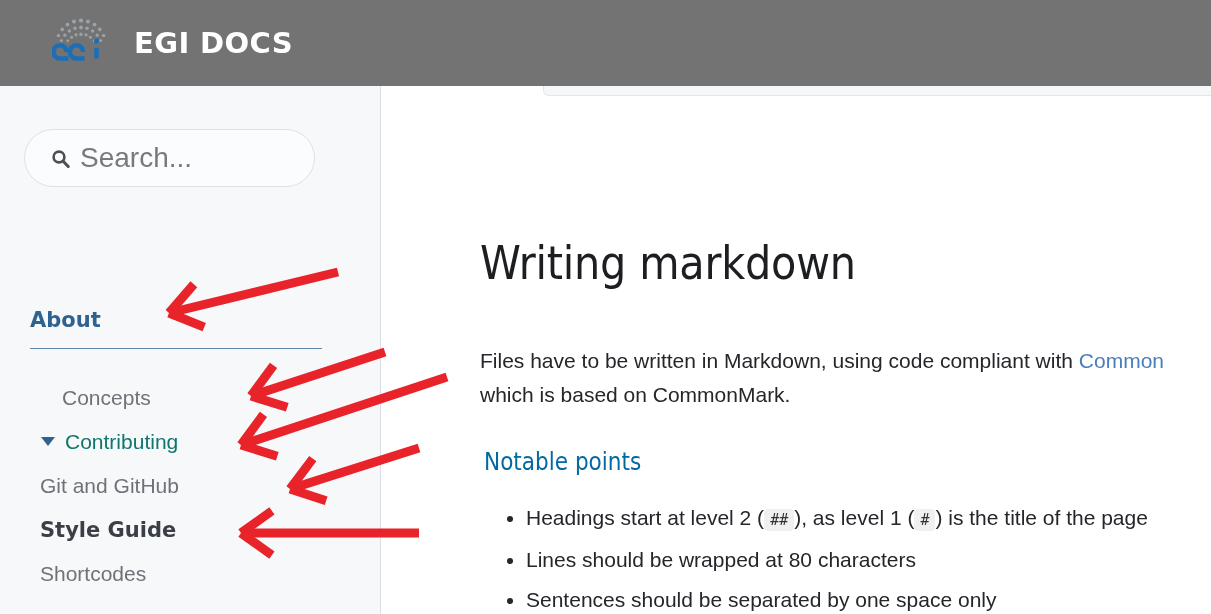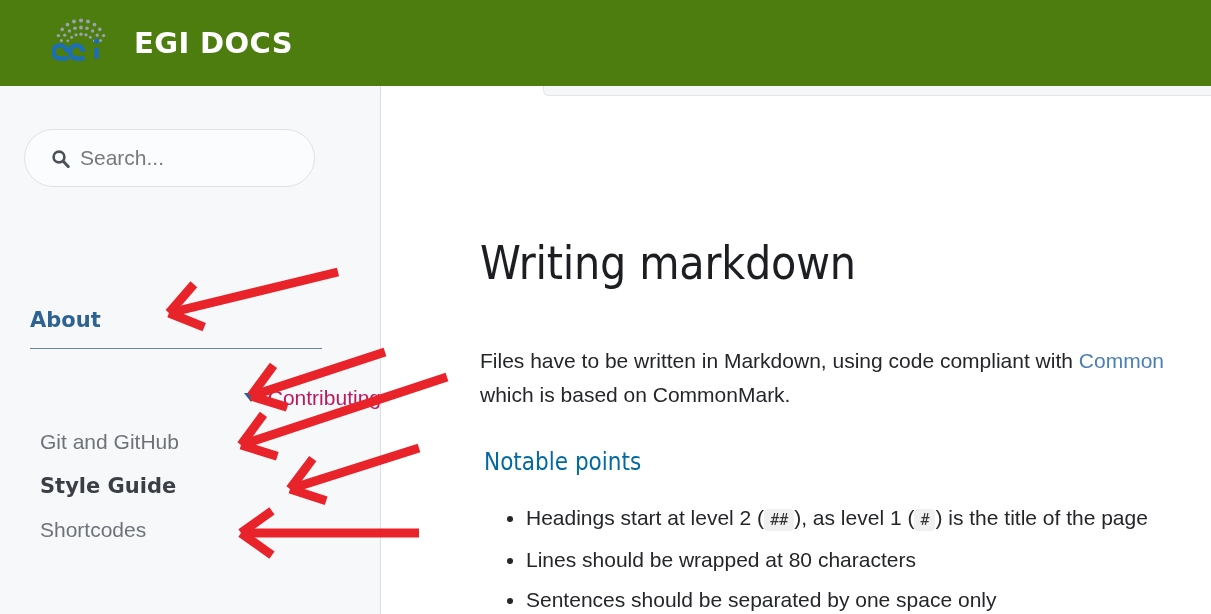--- a/index.html
+++ b/index.html
@@ -21,21 +21,21 @@
     height: 614px;
     overflow: hidden;
   }
 
   
   .site-header {
     position: absolute;
     top: 0; left: 0;
     width: 1211px;
     height: 86px;
-    background: #4d7c0f;
+    background: #737373;
     display: flex;
     align-items: center;
     z-index: 40;
   }
   .brand-logo {
     margin-left: 52px;
     width: 58px;
     height: 52px;
     position: relative;
     flex: none;
@@ -80,21 +80,21 @@
     flex: none;
     width: 19px; height: 19px;
     margin-right: 10px;
     color: #555b61;
   }
   .search-input {
     border: 0;
     outline: 0;
     background: transparent;
     font-family: "Liberation Sans", sans-serif;
-    font-size: 21px;
+    font-size: 28px;
     color: #6c7278;
     width: 210px;
     padding: 0;
   }
   .search-input::placeholder { color: #77797d; opacity: 1; }
 
   .nav-section-title {
     position: absolute;
     top: 222px;
     left: 30px;
@@ -125,21 +125,21 @@
     position: relative;
     font-size: 21px;
     line-height: 44px;
     color: #6d7378;
     font-family: "Liberation Sans", sans-serif;
     white-space: nowrap;
   }
   .nav-item.level-1 { padding-left: 62px; }
   .nav-item.level-1.has-caret { padding-left: 41px; }
   .nav-item.level-2 { padding-left: 40px; }
-  .nav-item.dark { color: #be185d; text-align: right; }
+  .nav-item.dark { color: #0f766e; }
   .nav-item.active {
     color: #3a3f45;
     font-weight: bold;
     font-family: "DejaVu Sans", "Liberation Sans", sans-serif;
   }
   .caret {
     display: inline-block;
     width: 0; height: 0;
     margin-right: 10px;
     border-left: 7px solid transparent;
@@ -302,20 +302,23 @@
           <line x1="12.2" y1="12.2" x2="17.2" y2="17.6" stroke="#4a5057" stroke-width="3" stroke-linecap="round"></line>
         </svg>
       </span>
       <input class="search-input" type="text" placeholder="Search..." style="">
     </div>
 
     <div class="nav-section-title">About</div>
     <div class="nav-divider"></div>
 
     <ul class="nav-list">
+      <li class="nav-item level-1">
+        <span>Concepts</span>
+      </li>
       <li class="nav-item level-1 has-caret dark">
         <span class="caret"></span><span>Contributing</span>
       </li>
       <li class="nav-item level-2">
         <span>Git and GitHub</span>
       </li>
       <li class="nav-item level-2 active">
         <span>Style Guide</span>
       </li>
       <li class="nav-item level-2">

